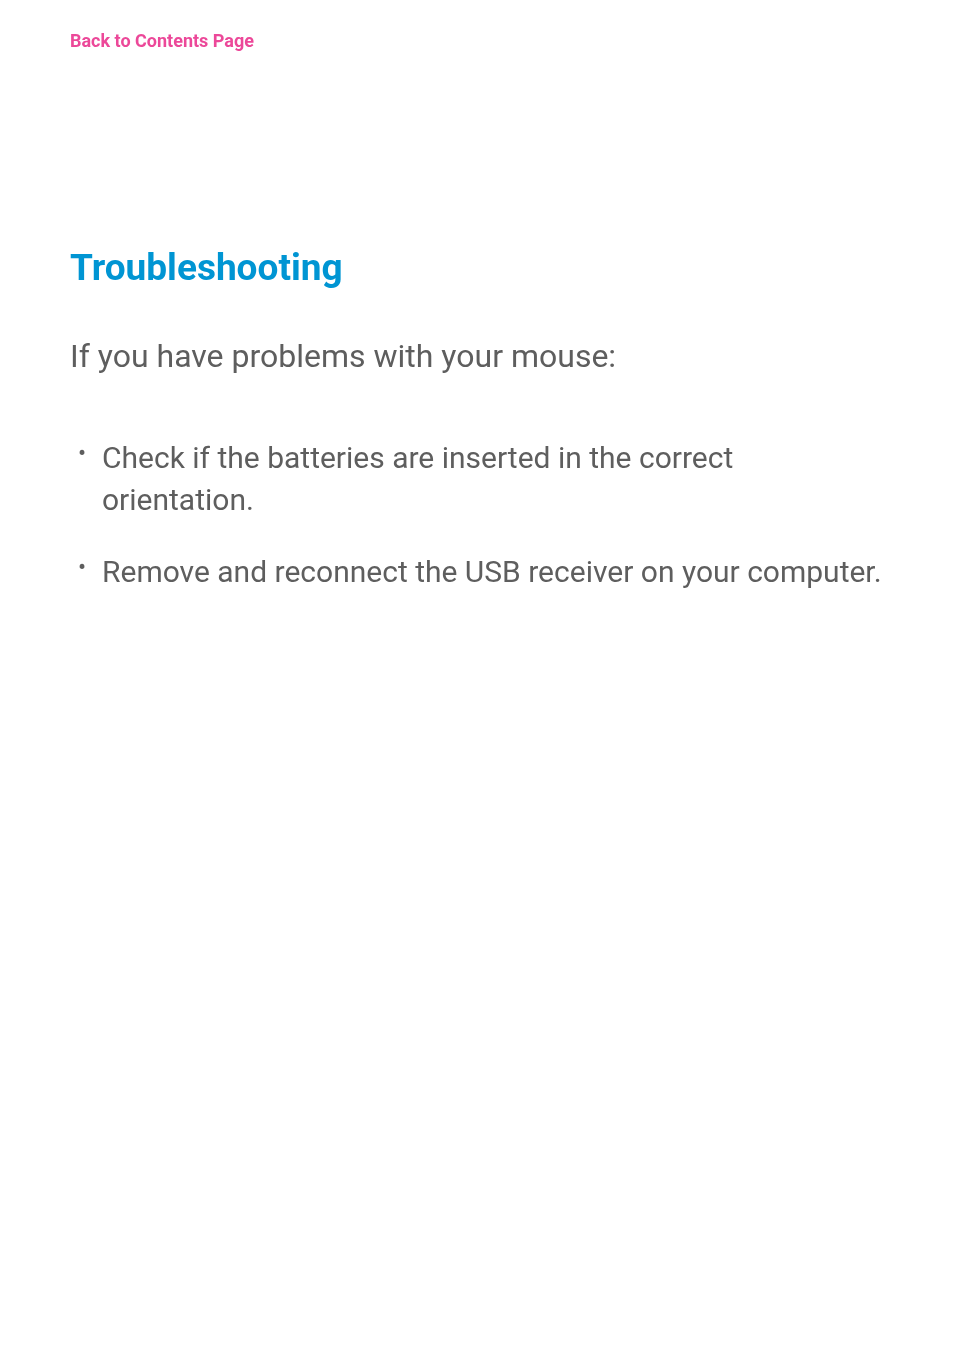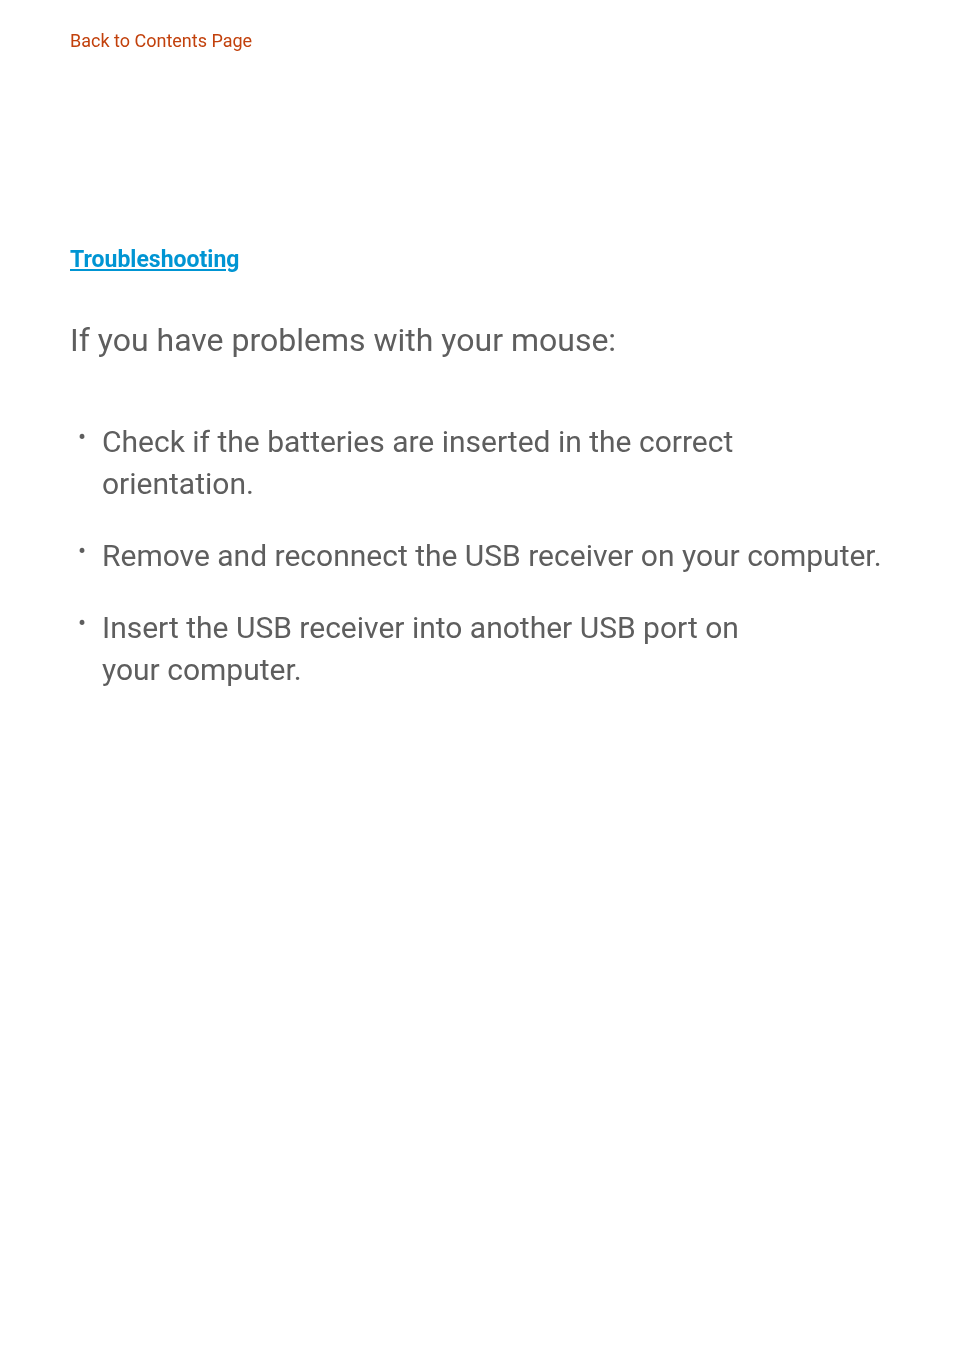--- a/index.html
+++ b/index.html
@@ -10,32 +10,31 @@
     body {
       width: 954px;
       height: 1350px;
       background: #ffffff;
       font-family: -apple-system, BlinkMacSystemFont, "Segoe UI", Roboto, "Helvetica Neue", Arial, sans-serif;
       padding: 30px 70px 70px 70px;
       color: #5e5e5e;
     }
     .back-link {
       font-size: 18px;
-      font-weight: 400;
-      color: #c2410c;
+      font-weight: 700;
+      color: #ec4899;
       text-decoration: none;
       display: inline-block;
       margin-bottom: 195px;
     }
     .heading {
-      font-size: 23px;
+      font-size: 37px;
       font-weight: 700;
       color: #0095d3;
       margin-bottom: 48px;
-      text-decoration: underline;
     }
     .intro {
       font-size: 32px;
       color: #5e5e5e;
       margin-bottom: 62px;
       font-weight: 400;
     }
     ul {
       list-style: none;
       padding-left: 0;
@@ -65,17 +64,16 @@
 
 <a href="#" class="back-link">Back to Contents Page</a>
 
 <h1 class="heading">Troubleshooting</h1>
 
 <p class="intro">If you have problems with your mouse:</p>
 
 <ul>
   <li>Check if the batteries are inserted in the correct orientation.</li>
   <li>Remove and reconnect the USB receiver on your computer.</li>
-  <li>Insert the USB receiver into another USB port on your&nbsp;computer.</li>
 </ul>
 
 
 
 
 </body></html>

